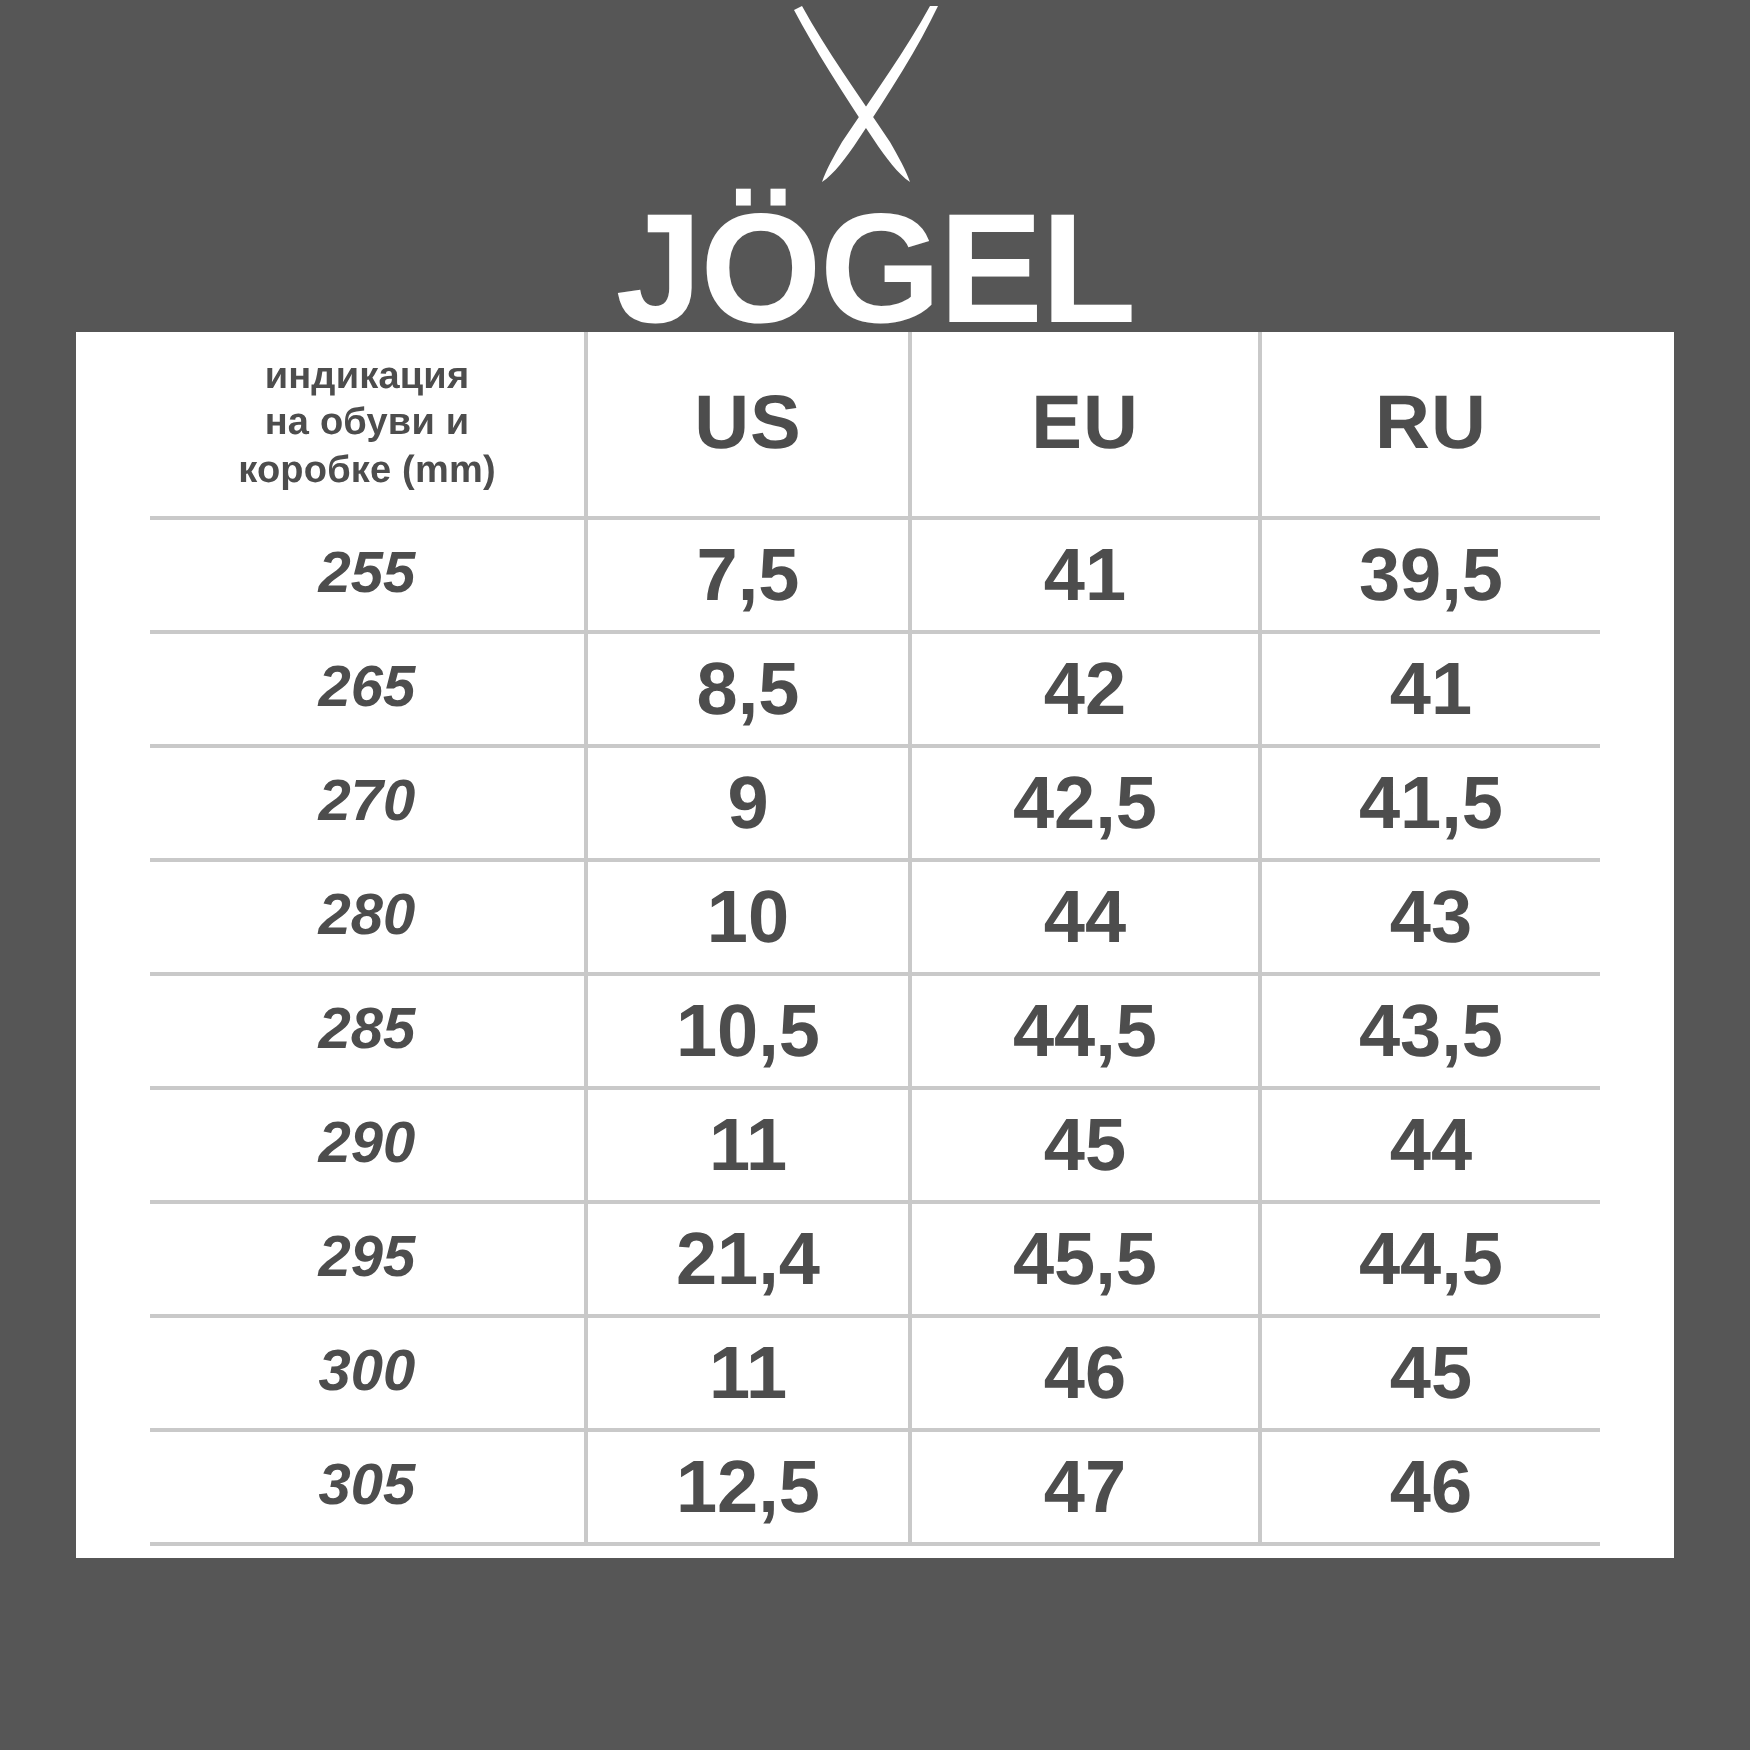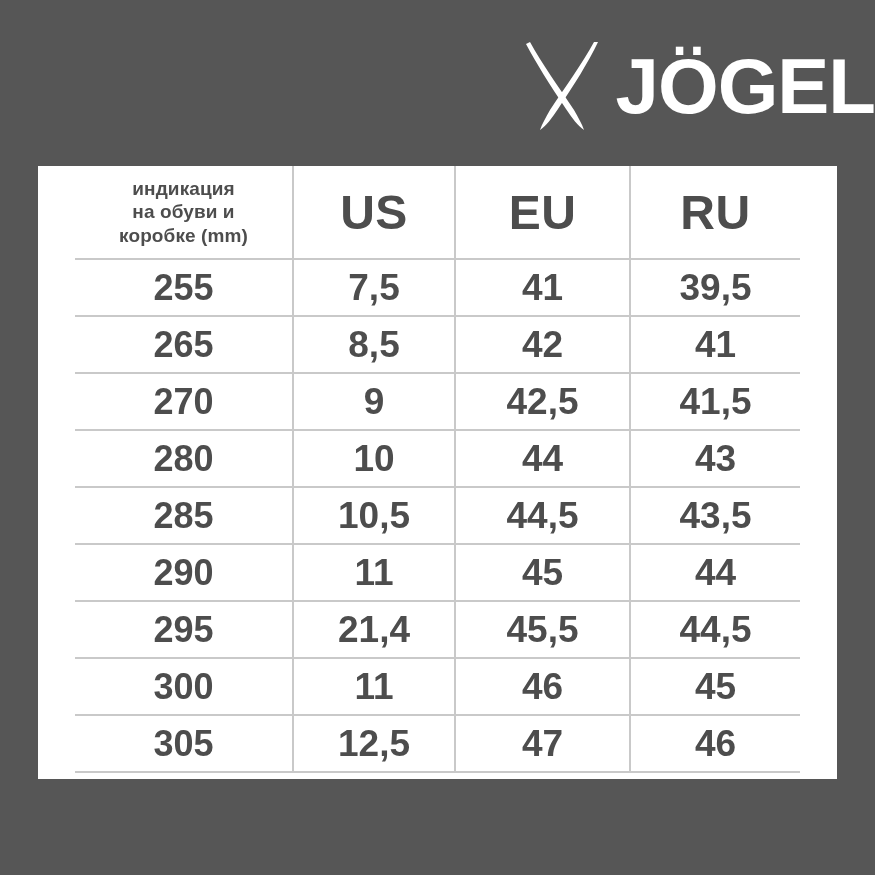--- a/index.html
+++ b/index.html
@@ -21,21 +21,22 @@
   }
   
   .brand {
     position: absolute;
     top: 26px;
     left: 0;
     width: 875px;
     height: 120px;
     display: flex;
     align-items: center;
-    justify-content: flex-end;
+    justify-content: center;
+    flex-direction: column;
   }
   .brand-mark {
     width: 92px;
     height: 96px;
     margin-right: 6px;
     flex: 0 0 auto;
   }
   .brand-name {
     color: #ffffff;
     font-size: 78px;
@@ -83,31 +84,32 @@
     font-weight: bold;
   }
   th.head-mm {
     font-size: 19px;
     line-height: 1.22;
     text-align: left;
     padding-left: 30px;
     letter-spacing: 0.1px;
   }
   th.head-std {
-    font-size: 48px;
+    font-size: 38px;
     letter-spacing: 0.5px;
   }
   tbody td {
     height: 55px;
     font-size: 36px;
     font-weight: bold;
     vertical-align: middle;
   }
   tbody td.mm {
-    font-size: 36px;
+    font-size: 29px;
+    font-style: italic;
   }
   tbody td.val {
     font-weight: bold;
     font-size: 37px;
   }
 </style>
 </head>
 <body>
 
 <div class="page">

